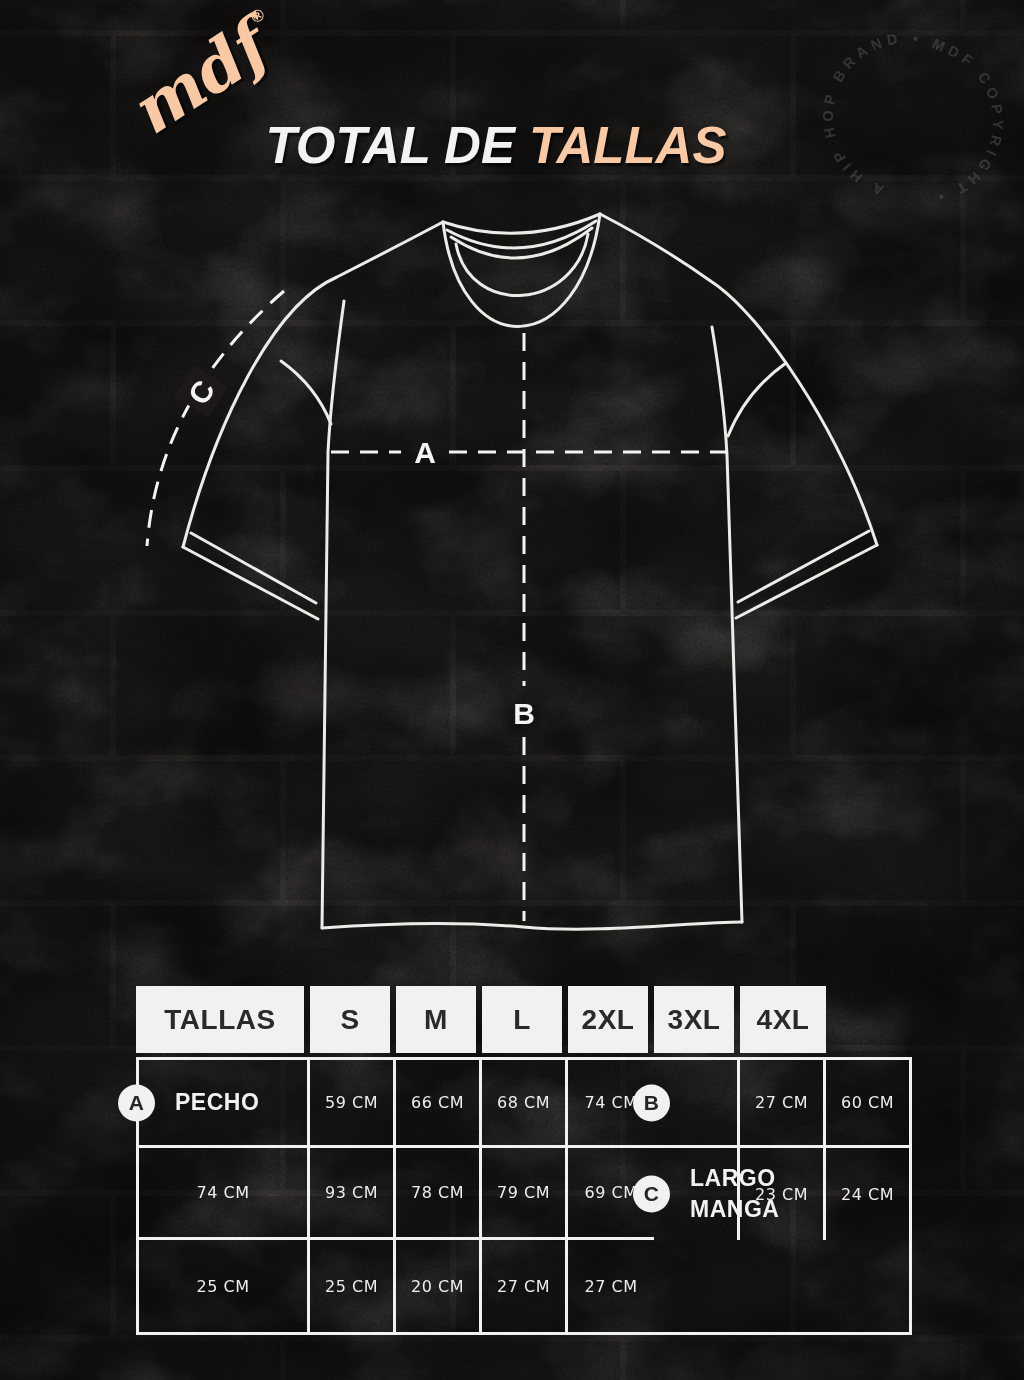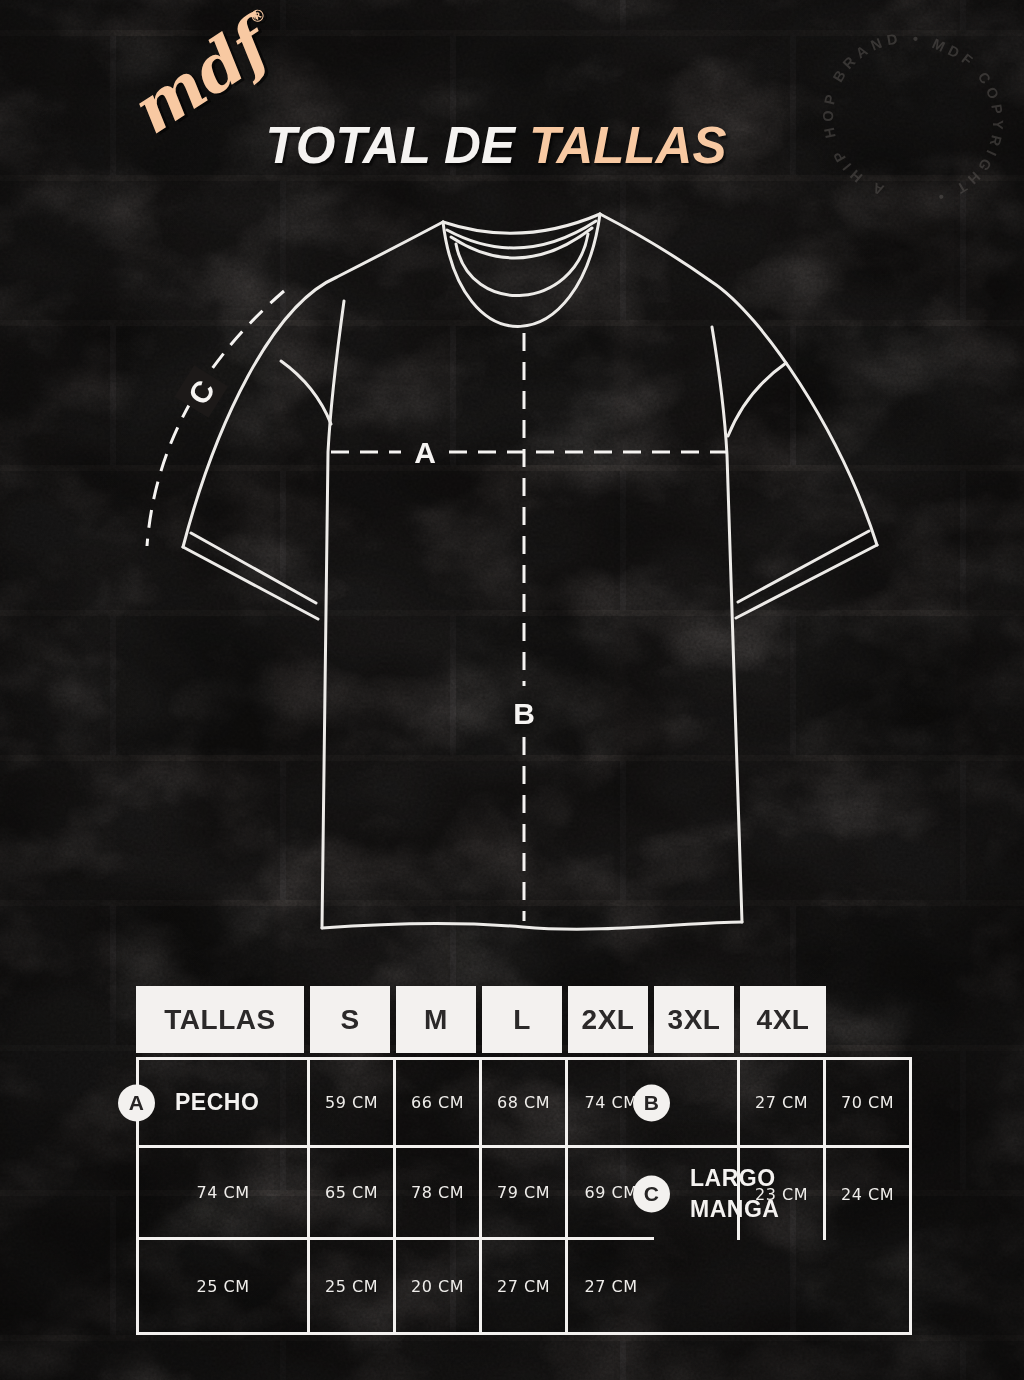--- a/index.html
+++ b/index.html
@@ -185,23 +185,23 @@
       </div>
       <div class="td">59 CM</div>
       <div class="td">66 CM</div>
       <div class="td">68 CM</div>
       <div class="td lastcol">74 CM</div>
 
       <div class="td lbl">
         <span class="badge">B</span>
       </div>
       <div class="td">27 CM</div>
-      <div class="td">70 CM</div>
+      <div class="td">60 CM</div>
       <div class="td">74 CM</div>
-      <div class="td">65 CM</div>
+      <div class="td">93 CM</div>
       <div class="td">78 CM</div>
       <div class="td">79 CM</div>
       <div class="td lastcol">69 CM</div>
 
       <div class="td lbl lastrow">
         <span class="badge">C</span>
         <span>LARGO MANGA</span>
       </div>
       <div class="td lastrow">23 CM</div>
       <div class="td lastrow">24 CM</div>

